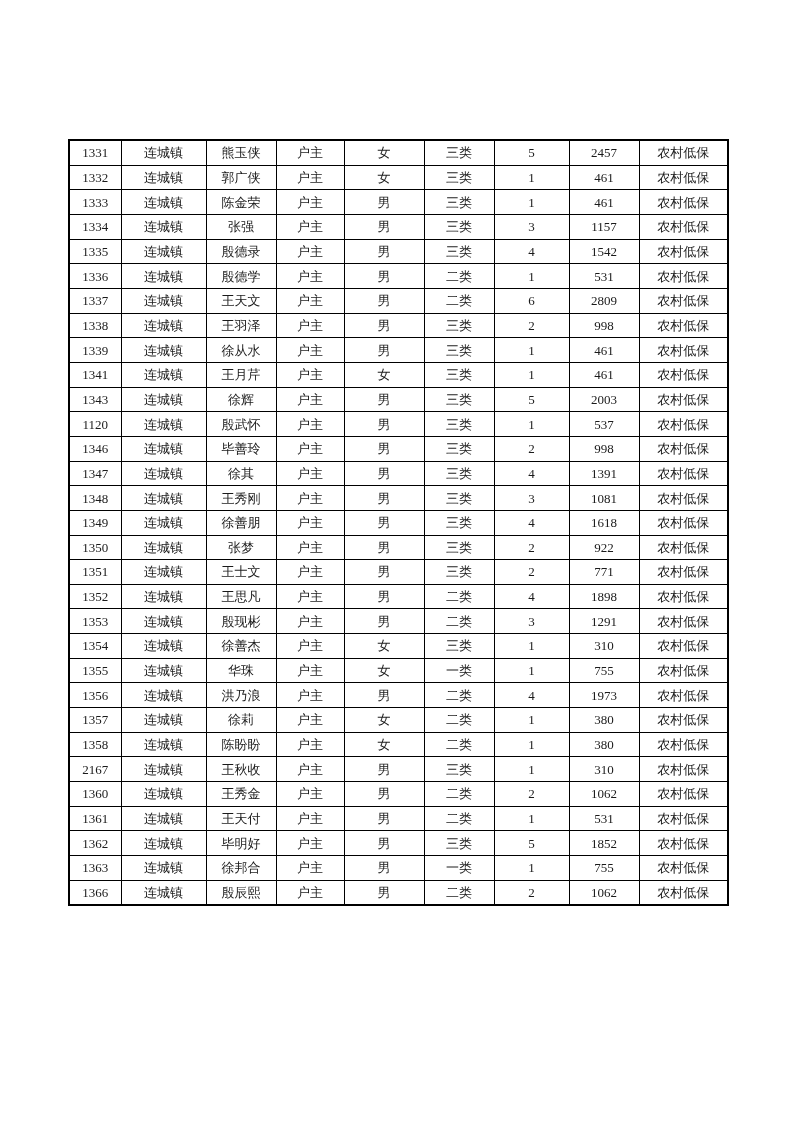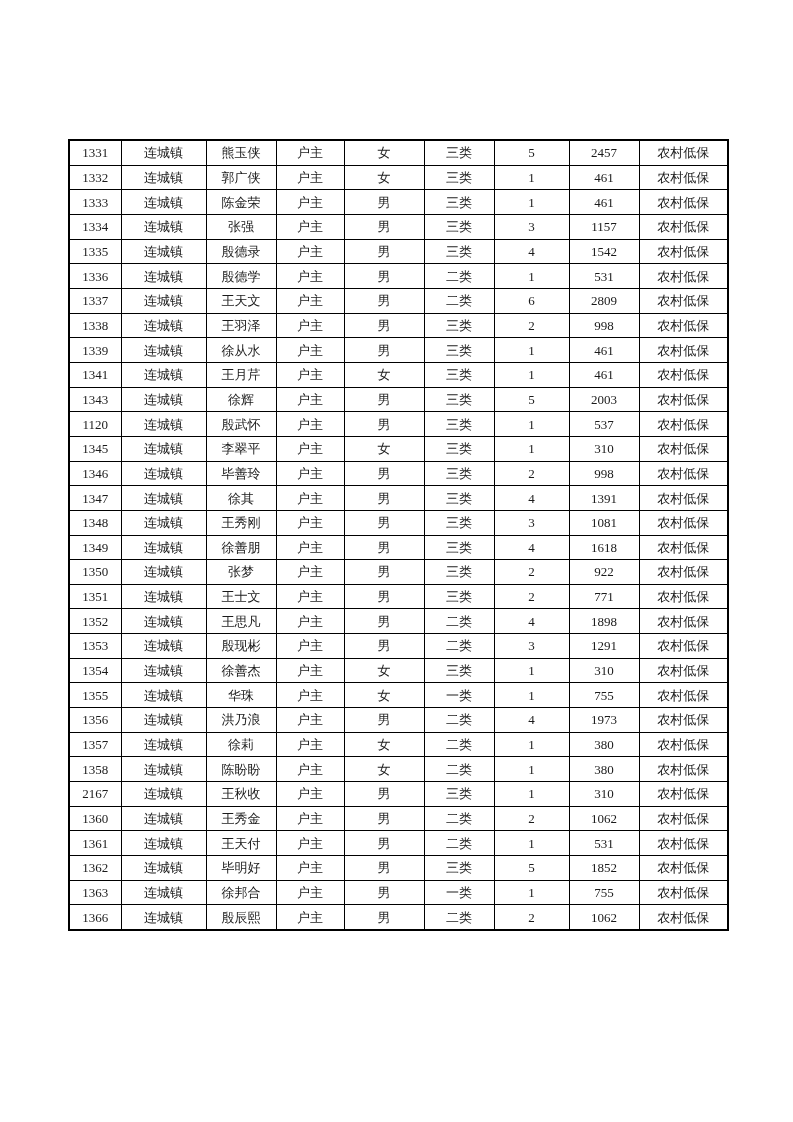--- a/index.html
+++ b/index.html
@@ -199,31 +199,20 @@
             <td>连城镇</td>
             <td>殷武怀</td>
             <td>户主</td>
             <td>男</td>
             <td>三类</td>
             <td>1</td>
             <td>537</td>
             <td>农村低保</td>
           </tr>
           <tr>
-            <td>1345</td>
-            <td>连城镇</td>
-            <td>李翠平</td>
-            <td>户主</td>
-            <td>女</td>
-            <td>三类</td>
-            <td>1</td>
-            <td>310</td>
-            <td>农村低保</td>
-          </tr>
-          <tr>
             <td>1346</td>
             <td>连城镇</td>
             <td>毕善玲</td>
             <td>户主</td>
             <td>男</td>
             <td>三类</td>
             <td>2</td>
             <td>998</td>
             <td>农村低保</td>
           </tr>

